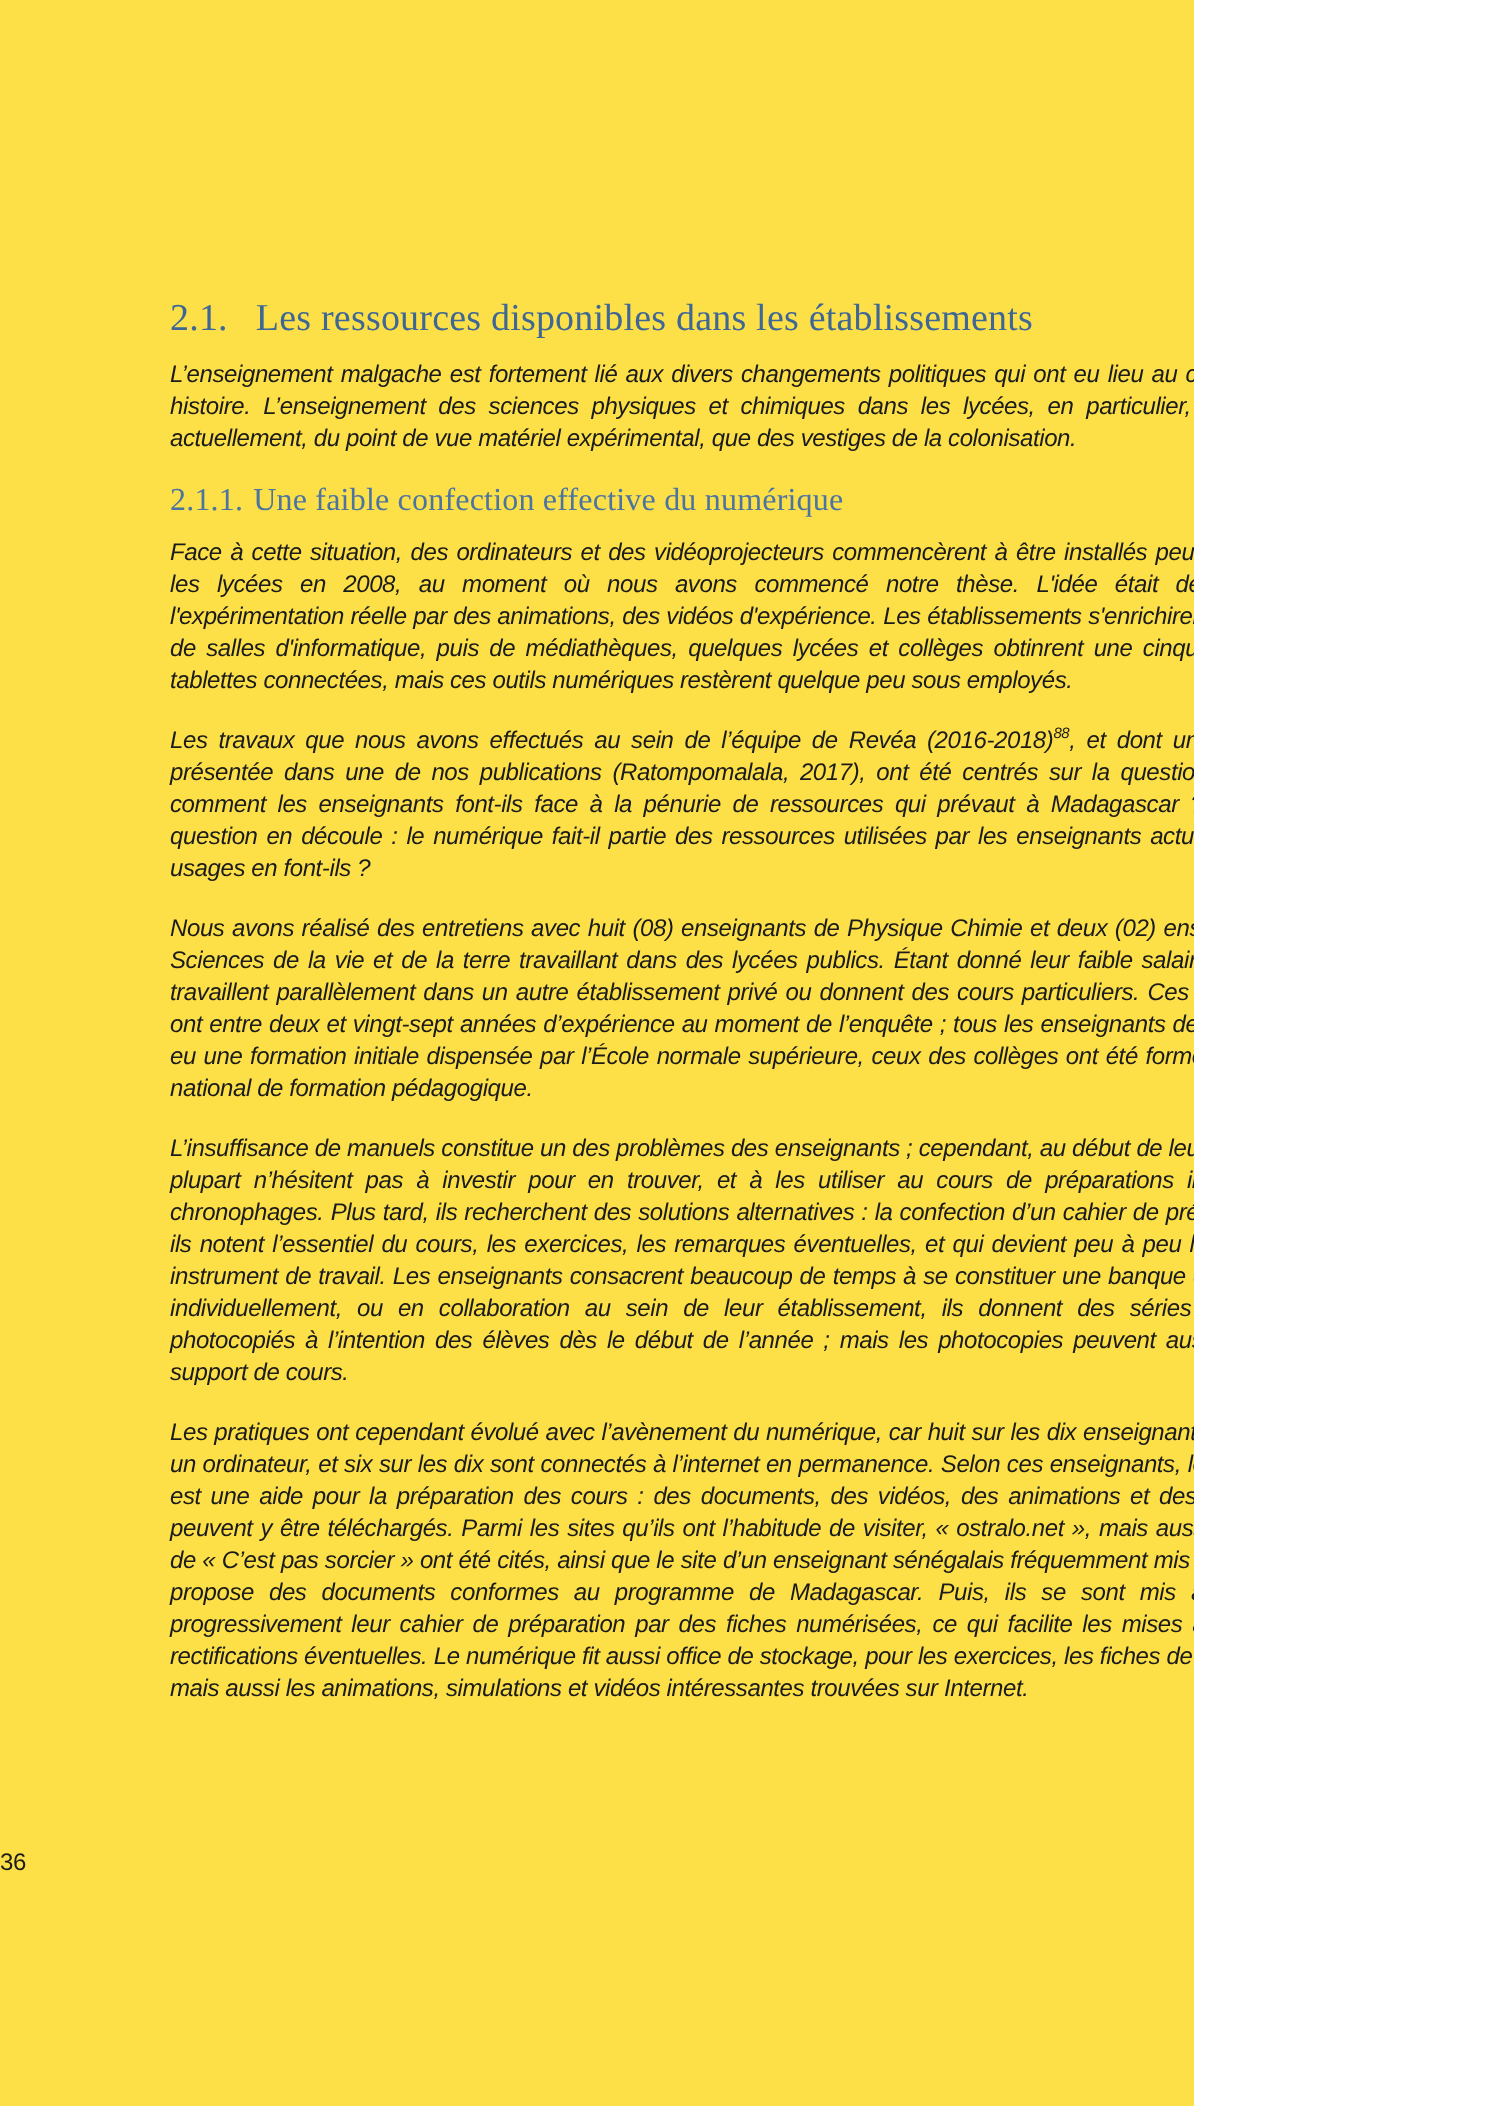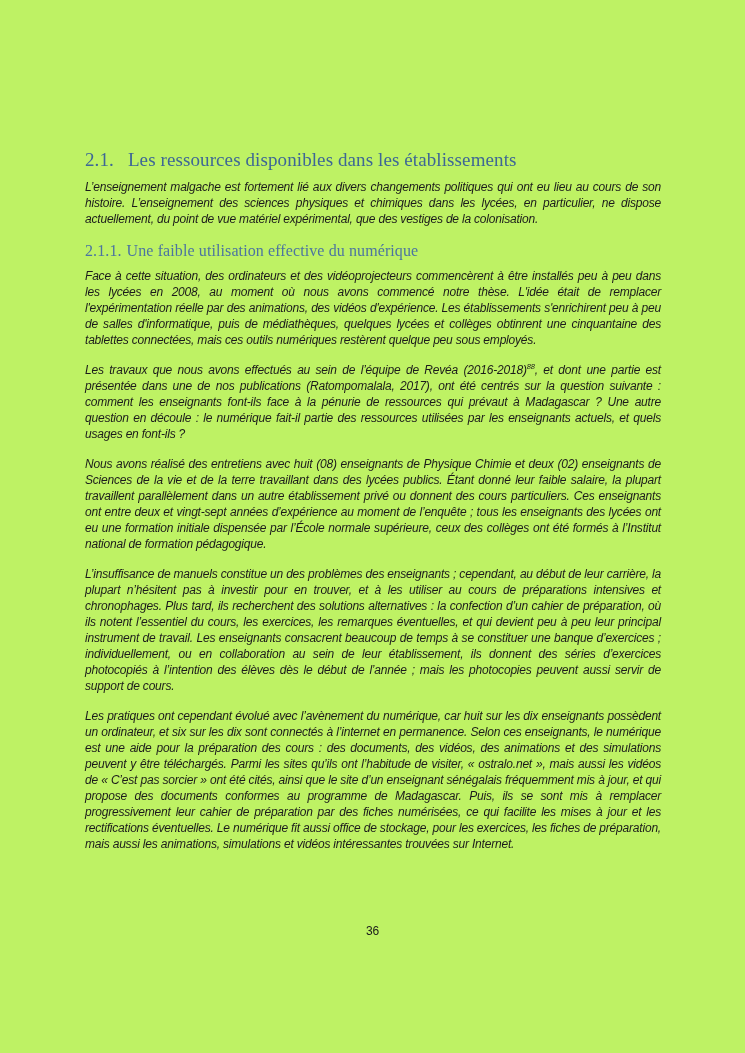--- a/index.html
+++ b/index.html
@@ -2,23 +2,23 @@
 <html><head>
 <meta charset="utf-8">
 <style>
   html, body {
     margin: 0;
     padding: 0;
     background: #ffffff;
   }
   .page {
     position: relative;
-    width: 745px;
+    width: 597px;
     height: 1053px;
-    background: #bef264;
+    background: #fde047;
     overflow: hidden;
     font-family: "Liberation Sans", sans-serif;
   }
   .content {
     position: absolute;
     left: 85px;
     top: 148px;
     width: 576px;
   }
   h1.section-heading {
@@ -59,40 +59,40 @@
     font-size: 7.5px;
     line-height: 0;
     vertical-align: super;
     margin-top: 48px;
   }
   .footer {
     position: absolute;
     left: 0;
     right: 0;
     top: 924px;
-    text-align: center;
+    text-align: left;
     font-size: 12px;
     color: #1b1b1b;
     letter-spacing: -0.2px;
   }
 </style>
 </head>
 <body>
 
 <div class="page">
   <div class="content">
 
     <h1 class="section-heading" style="color: rgb(62, 103, 150);">
       <span class="hnum">2.1.</span><span>Les ressources disponibles dans les établissements</span>
     </h1>
 
     <p class="body-par">L’enseignement malgache est fortement lié aux divers changements politiques qui ont eu lieu au cours de son histoire. L’enseignement des sciences physiques et chimiques dans les lycées, en particulier, ne dispose actuellement, du point de vue matériel expérimental, que des vestiges de la colonisation.</p>
 
     <h2 class="subsection-heading" style="color: rgb(76, 116, 161);">
-      <span class="hnum2">2.1.1.</span><span>Une faible utilisation effective du numérique</span>
+      <span class="hnum2">2.1.1.</span><span>Une faible confection effective du numérique</span>
     </h2>
 
     <p class="body-par">Face à cette situation, des ordinateurs et des vidéoprojecteurs commencèrent à être installés peu à peu dans les lycées en 2008, au moment où nous avons commencé notre thèse. L'idée était de remplacer l'expérimentation réelle par des animations, des vidéos d'expérience. Les établissements s'enrichirent peu à peu de salles d'informatique, puis de médiathèques, quelques lycées et collèges obtinrent une cinquantaine des tablettes connectées, mais ces outils numériques restèrent quelque peu sous employés.</p>
 
     <p class="body-par"><span>Les travaux que nous avons effectués au sein de l’équipe de Revéa (2016-2018)</span><sup>88</sup><span>, et dont une partie est présentée dans une de nos publications (Ratompomalala, 2017), ont été centrés sur la question suivante&nbsp;: comment les enseignants font-ils face à la pénurie de ressources qui prévaut à Madagascar&nbsp;? Une autre question en découle&nbsp;: le numérique fait-il partie des ressources utilisées par les enseignants actuels, et quels usages en font-ils&nbsp;?</span></p>
 
     <p class="body-par">Nous avons réalisé des entretiens avec huit (08) enseignants de Physique Chimie et deux (02) enseignants de Sciences de la vie et de la terre travaillant dans des lycées publics. Étant donné leur faible salaire, la plupart travaillent parallèlement dans un autre établissement privé ou donnent des cours particuliers. Ces enseignants ont entre deux et vingt-sept années d’expérience au moment de l’enquête&nbsp;; tous les enseignants des lycées ont eu une formation initiale dispensée par l’École normale supérieure, ceux des collèges ont été formés à l’Institut national de formation pédagogique.</p>
 
     <p class="body-par">L’insuffisance de manuels constitue un des problèmes des enseignants&nbsp;; cependant, au début de leur carrière, la plupart n’hésitent pas à investir pour en trouver, et à les utiliser au cours de préparations intensives et chronophages. Plus tard, ils recherchent des solutions alternatives&nbsp;: la confection d’un cahier de préparation, où ils notent l’essentiel du cours, les exercices, les remarques éventuelles, et qui devient peu à peu leur principal instrument de travail. Les enseignants consacrent beaucoup de temps à se constituer une banque d’exercices&nbsp;; individuellement, ou en collaboration au sein de leur établissement, ils donnent des séries d’exercices photocopiés à l’intention des élèves dès le début de l’année&nbsp;; mais les photocopies peuvent aussi servir de support de cours.</p>
 

